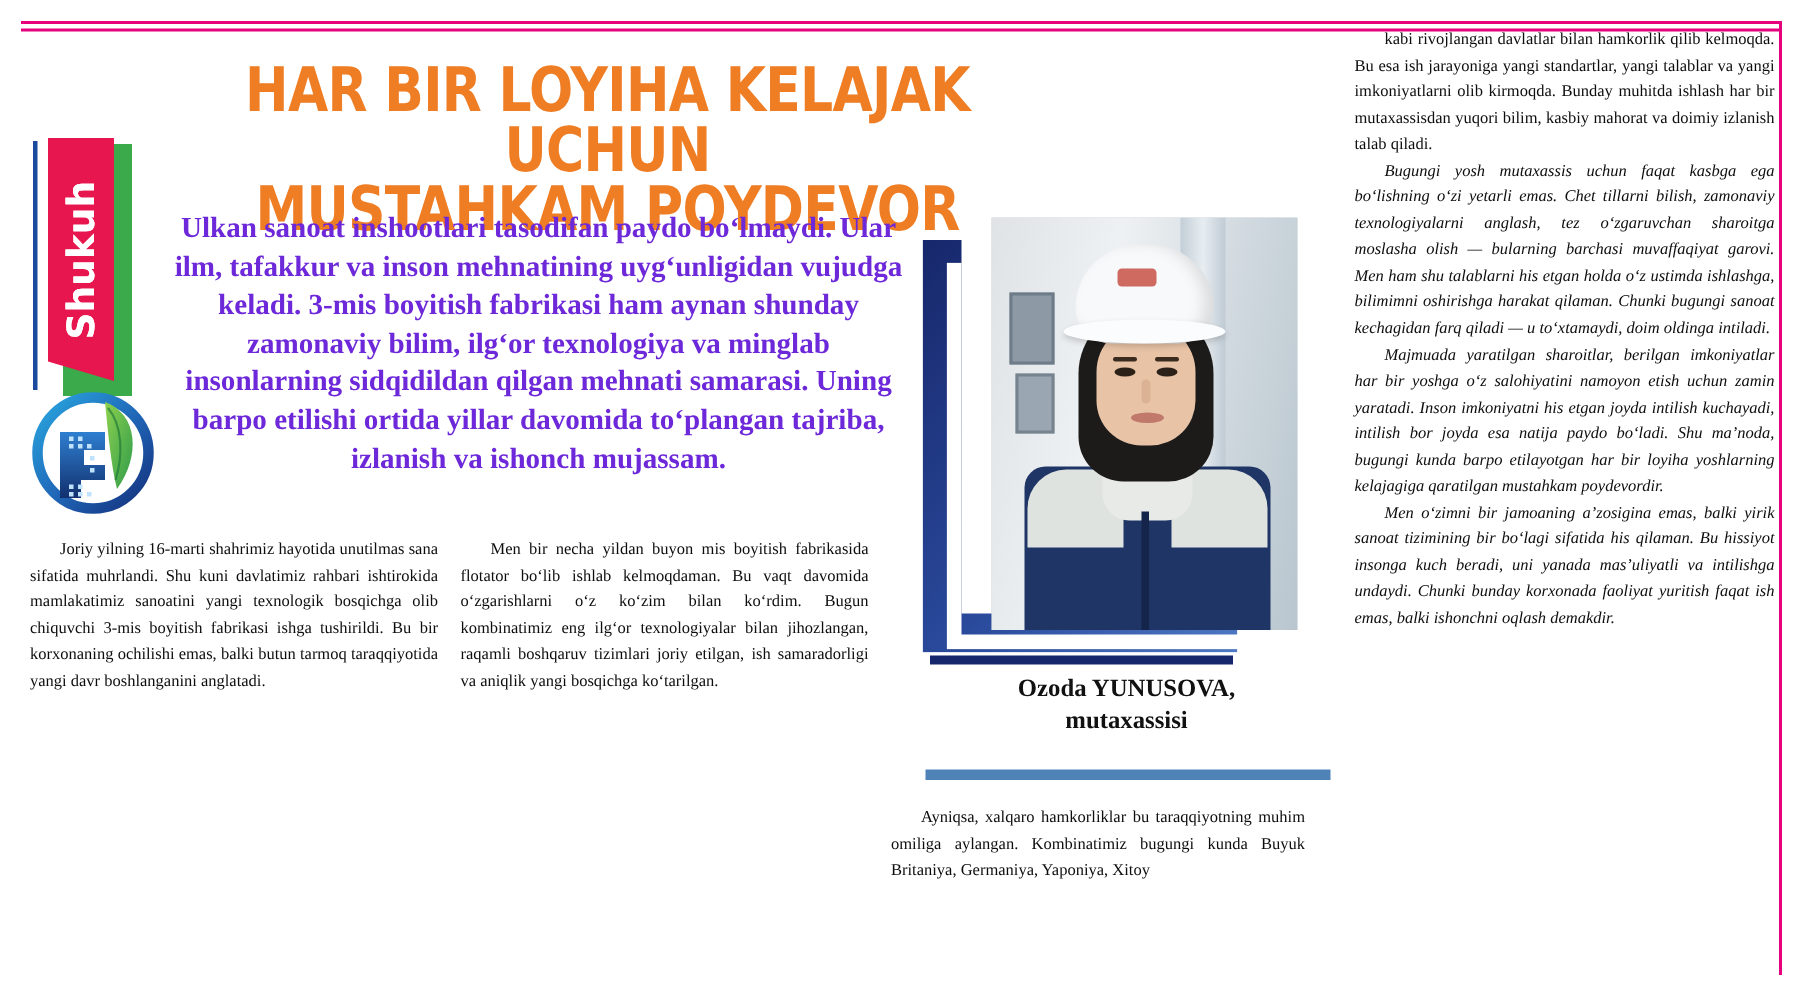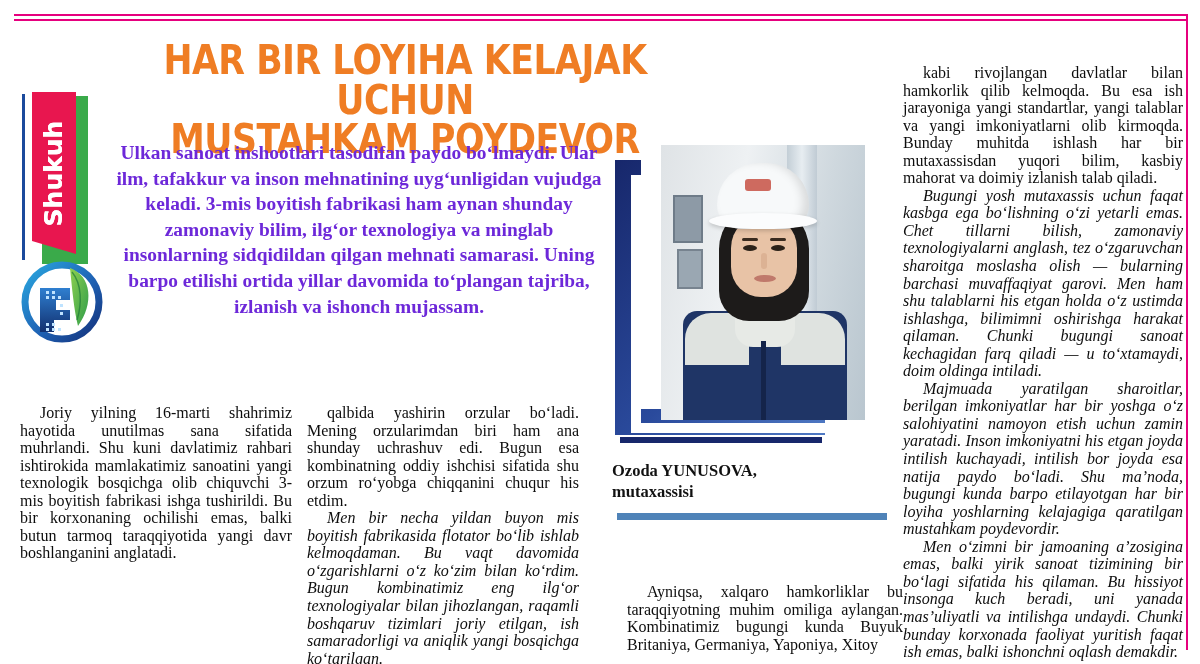--- a/index.html
+++ b/index.html
@@ -104,51 +104,50 @@
     position:absolute;left:46px;top:0px;width:204px;height:275px;
     overflow:hidden;
     background:#c9d2d8;
   }
   
   #caption-bar-top{
     position:absolute;left:620px;top:437px;width:202px;height:6px;
     background:#17276b;
   }
   #caption{
-    position:absolute;left:612px;top:460px;width:278px;
-    text-align:left;
+    position:absolute;left:612px;top:448px;width:278px;
+    text-align:center;
     font-family:"Liberation Serif",serif;
     font-weight:bold;
     font-size:16.5px;
     line-height:21px;
     color:#111111;
   }
   #caption-bar-bot{
     position:absolute;left:617px;top:513px;width:270px;height:7px;
     background:#4f83b8;
   }
 
   
   .col{
     position:absolute;
     font-family:"Liberation Serif",serif;
-    font-size:16px;
+    font-size:11px;
     line-height:17.55px;
     color:#0d0d0d;
     text-align:justify;
     text-justify:inter-word;
     hyphens:manual;
-    margin-top:46px;
   }
   .col p{margin:0;text-indent:20px;}
   .col p + p{margin-top:0px;font-style:italic;}
 
   #col1{left:20px;top:358px;width:272px;}
   #col2{left:307px;top:358px;width:272px;}
-  #col3{left:627px;top:537px;width:276px;}
+  #col3{left:594px;top:537px;width:276px;}
   #col4{left:903px;top:18px;width:280px;}
 
   
   .ph-wall{position:absolute;left:0;top:0;width:100%;height:100%;
     background:linear-gradient(100deg,#dfe3e6 0%,#eef1f3 35%,#cfd8de 70%,#b9c6cf 100%);}
   .ph-frame-pic{position:absolute;left:12px;top:50px;width:26px;height:44px;
     background:#8d9aa6;border:2px solid #6e7b88;}
   .ph-frame-pic2{position:absolute;left:16px;top:104px;width:22px;height:36px;
     background:#9aa7b2;border:2px solid #77838f;}
   .ph-col{position:absolute;left:126px;top:0px;width:30px;height:200px;
@@ -283,21 +282,20 @@
   <div>Ozoda YUNUSOVA,</div>
   <div>mutaxassisi</div>
 </div>
 <div id="caption-bar-bot"></div>
 
 <div class="col" id="col1">
   <p>Joriy yilning 16-marti shahrimiz hayotida unutilmas sana sifatida muhrlandi. Shu kuni davlatimiz rahbari ishtirokida mamlakatimiz sanoatini yangi texnologik bosqichga olib chiquvchi 3-mis boyitish fabrikasi ishga tushirildi. Bu bir korxonaning ochilishi emas, balki butun tarmoq taraqqiyotida yangi davr boshlanganini anglatadi.</p>
 </div>
 
 <div class="col" id="col2">
-  <p>qalbida yashirin orzular bo‘ladi. Mening orzularimdan biri ham ana shunday uchrashuv edi. Bugun esa kombinatning oddiy ishchisi sifatida shu orzum ro‘yobga chiqqanini chuqur his etdim.</p>
   <p>Men bir necha yildan buyon mis boyitish fabrikasida flotator bo‘lib ishlab kelmoqdaman. Bu vaqt davomida o‘zgarishlarni o‘z ko‘zim bilan ko‘rdim. Bugun kombinatimiz eng ilg‘or texnologiyalar bilan jihozlangan, raqamli boshqaruv tizimlari joriy etilgan, ish samaradorligi va aniqlik yangi bosqichga ko‘tarilgan.</p>
 </div>
 
 <div class="col" id="col3">
   <p>Ayniqsa, xalqaro hamkorliklar bu taraqqiyotning muhim omiliga aylangan. Kombinatimiz bugungi kunda Buyuk Britaniya, Germaniya, Yaponiya, Xitoy</p>
 </div>
 
 <div class="col" id="col4">
   <p>kabi rivojlangan davlatlar bilan hamkorlik qilib kelmoqda. Bu esa ish jarayoniga yangi standartlar, yangi talablar va yangi imkoniyatlarni olib kirmoqda. Bunday muhitda ishlash har bir mutaxassisdan yuqori bilim, kasbiy mahorat va doimiy izlanish talab qiladi.</p>
   <p>Bugungi yosh mutaxassis uchun faqat kasbga ega bo‘lishning o‘zi yetarli emas. Chet tillarni bilish, zamonaviy texnologiyalarni anglash, tez o‘zgaruvchan sharoitga moslasha olish — bularning barchasi muvaffaqiyat garovi. Men ham shu talablarni his etgan holda o‘z ustimda ishlashga, bilimimni oshirishga harakat qilaman. Chunki bugungi sanoat kechagidan farq qiladi — u to‘xtamaydi, doim oldinga intiladi.</p>

